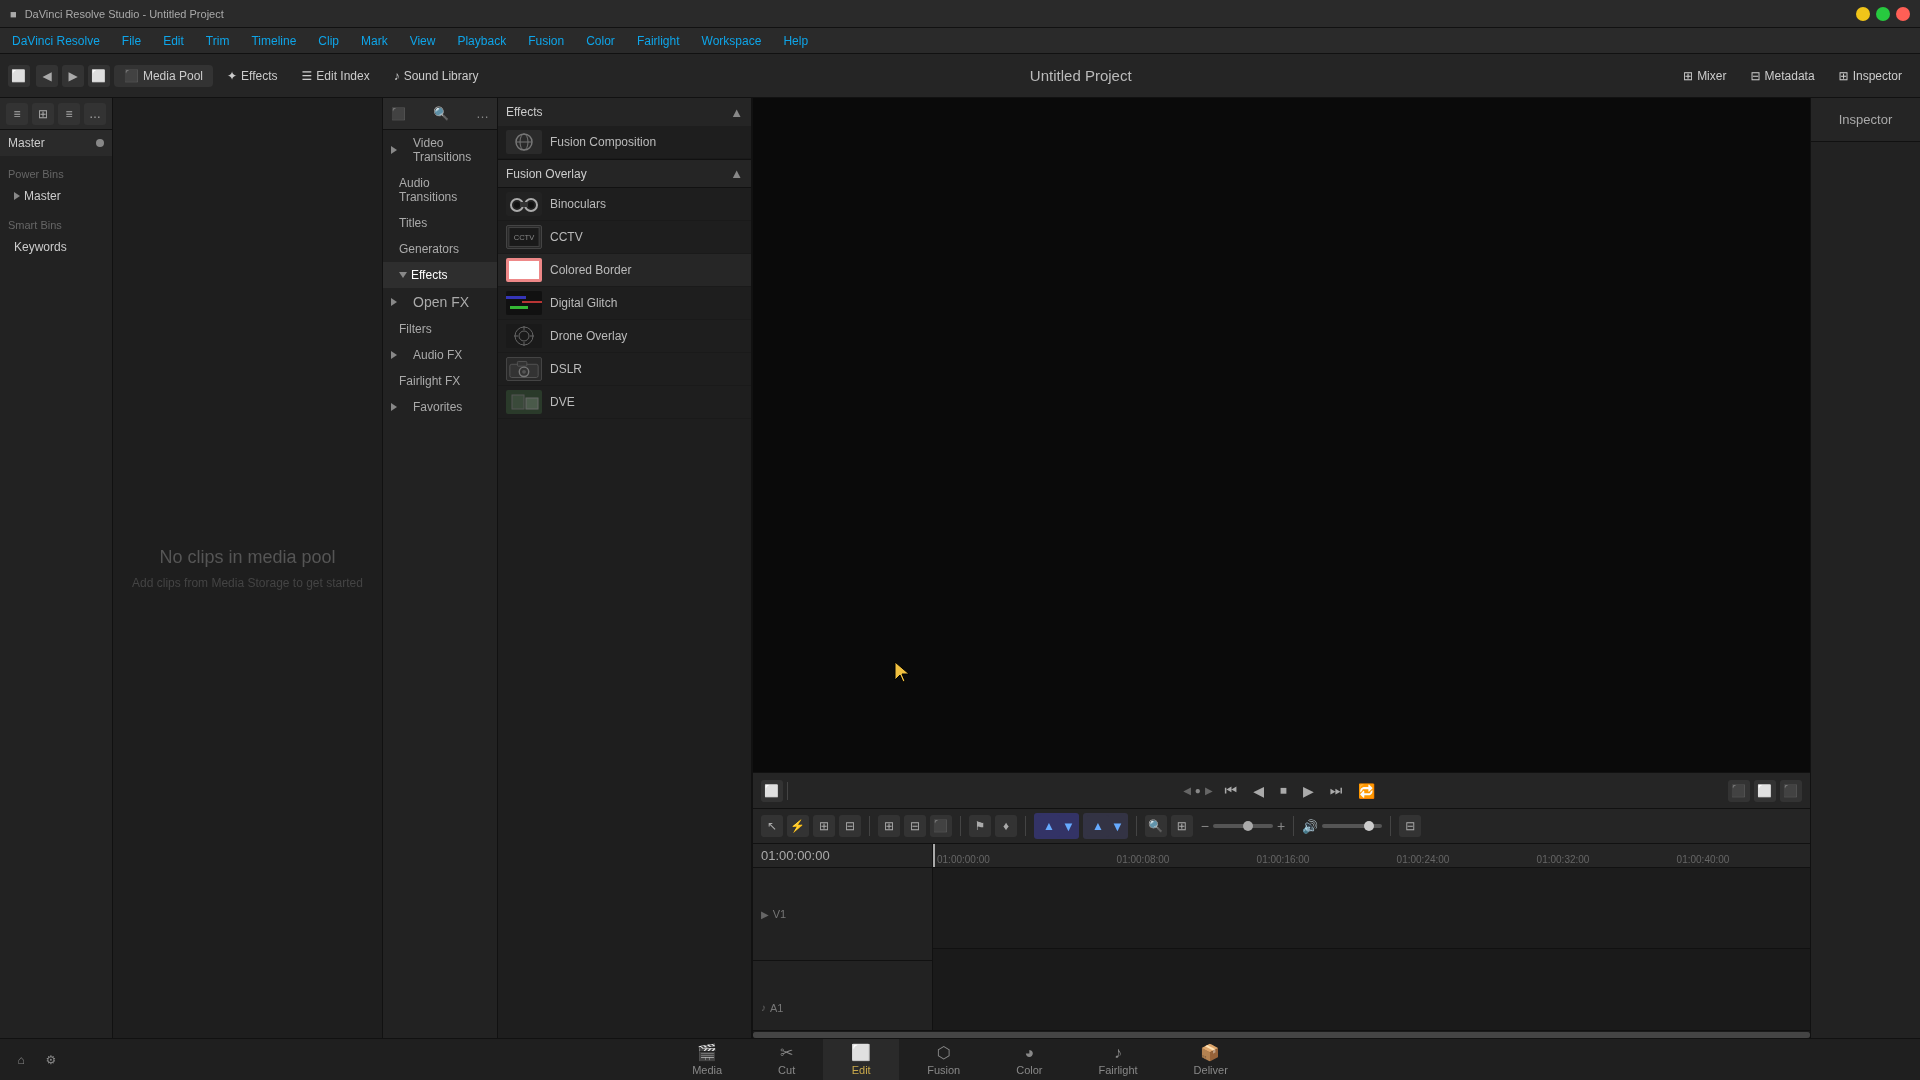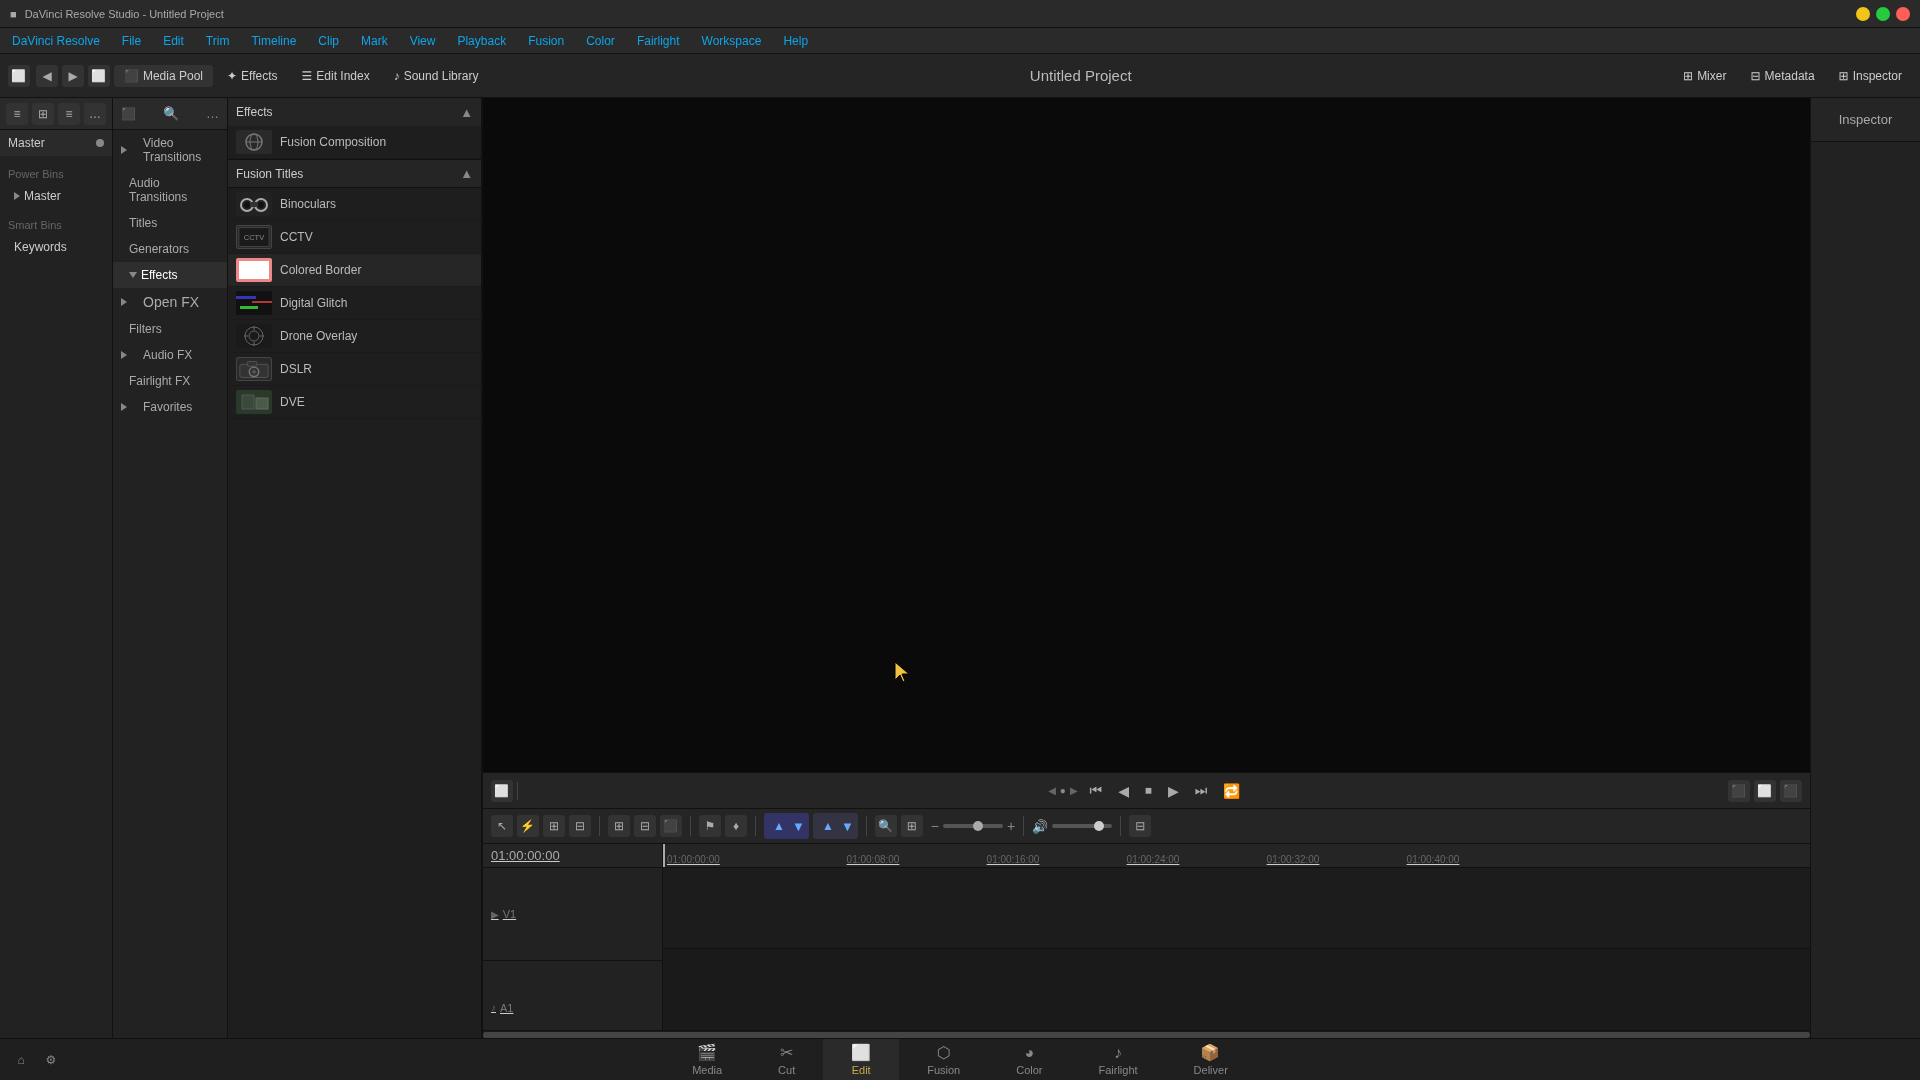--- a/index.html
+++ b/index.html
@@ -422,20 +422,26 @@
       <span>Master</span>
     </div>
     <div style="padding:10px 8px 4px;">
       <span style="font-size:11px;color:#666;">Smart Bins</span>
     </div>
     <div class="bins-item">
       <span>Keywords</span>
     </div>
   </div>
 
+  <div id="media-pool" style="width:270px;background:#1e1e1e;border-right:1px solid #111;display:flex;flex-direction:column;">
+    <div class="media-pool-empty">
+      <div style="font-size:18px;color:#555;">No clips in media pool</div>
+      <div style="font-size:12px;color:#444;text-align:center;">Add clips from Media Storage to get started</div>
+    </div>
+  </div>
 
   <div style="display:flex;width:370px;border-right:1px solid #111;">
 
     <div id="toolbox-panel" style="width:115px;background:#222;border-right:1px solid #111;overflow-y:auto;">
       <div class="toolbox-header">
         <span style="font-size:12px;color:#888;">⬛</span>
         <span style="color:#888;cursor:pointer;">🔍</span>
         <span style="color:#888;cursor:pointer;">…</span>
       </div>
       <div class="toolbox-category">
@@ -491,21 +497,21 @@
               <line x1="10" y1="12" x2="26" y2="12" stroke="#777" stroke-width="1"></line>
               <ellipse cx="18" cy="12" rx="4" ry="8" fill="none" stroke="#777" stroke-width="1"></ellipse>
             </svg>
           </div>
           <span style="font-size:12px;color:#bbb;">Fusion Composition</span>
         </div>
       </div>
 
       <div style="flex:1;overflow-y:auto;">
         <div class="effects-section-header" style="display:flex;align-items:center;justify-content:space-between;padding:0 8px;height:28px;background:#252525;border-bottom:1px solid #111;">
-          <span style="font-size:12px;color:#ccc;">Fusion Titles</span>
+          <span style="font-size:12px;color:#ccc;">Fusion Overlay</span>
           <span style="color:#888;cursor:pointer;">▲</span>
         </div>
 
         <div class="effect-item">
           <div class="effect-thumb" style="background:#222;position:relative;">
             <svg width="36" height="24" viewBox="0 0 36 24">
               <circle cx="11" cy="13" r="6" fill="none" stroke="#aaa" stroke-width="2"></circle>
               <circle cx="25" cy="13" r="6" fill="none" stroke="#aaa" stroke-width="2"></circle>
               <rect x="14" y="10" width="8" height="5" fill="#333"></rect>
               <circle cx="11" cy="13" r="3" fill="#111"></circle>
@@ -652,21 +658,21 @@
         <div style="display:flex;align-items:center;gap:4px;">
           <span style="color:#888;cursor:pointer;">🔊</span>
           <div class="volume-slider">
             <div class="volume-thumb"></div>
           </div>
         </div>
         <div class="separator"></div>
         <div class="btn-square">⊟</div>
       </div>
 
-      <div style="flex:1;display:flex;overflow:hidden;text-decoration:underline;">
+      <div style="flex:1;display:flex;overflow:hidden;">
 
         <div style="width:180px;background:#222;border-right:1px solid #111;flex-shrink:0;">
 
           <div style="height:24px;background:#252525;display:flex;align-items:center;padding:0 8px;border-bottom:1px solid #111;">
             <span style="font-size:13px;color:#aaa;">01:00:00:00</span>
           </div>
 
           <div style="height:50%;border-bottom:1px solid #111;display:flex;align-items:center;padding:0 8px;gap:4px;">
             <span style="font-size:10px;color:#666;">▶</span>
             <span style="font-size:11px;color:#777;">V1</span>

